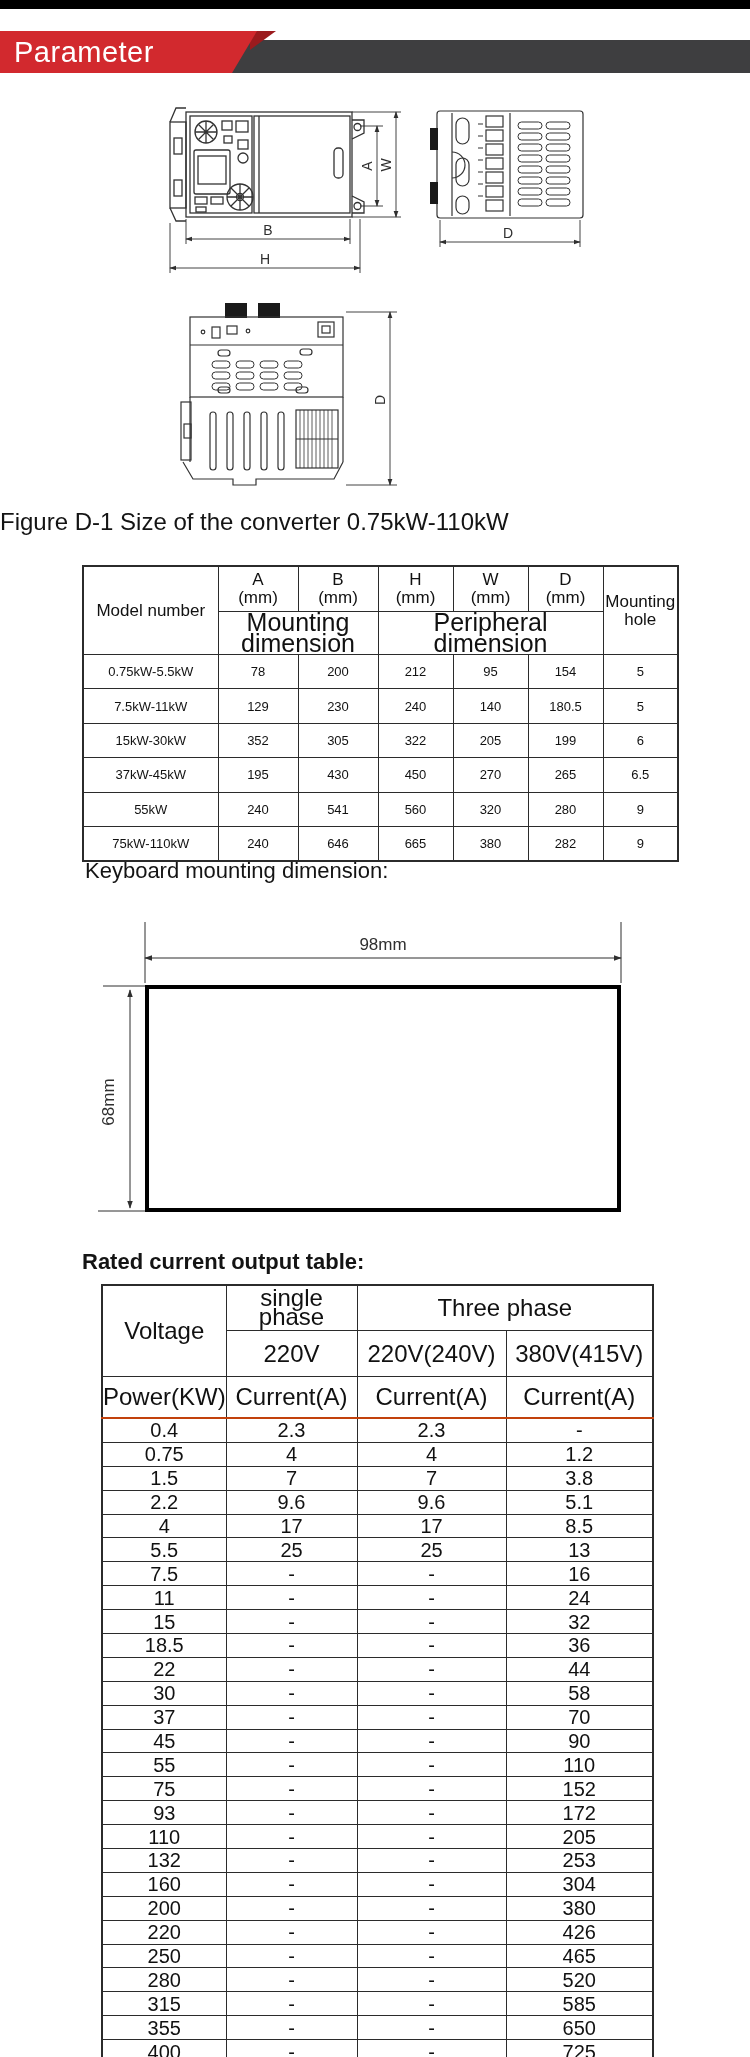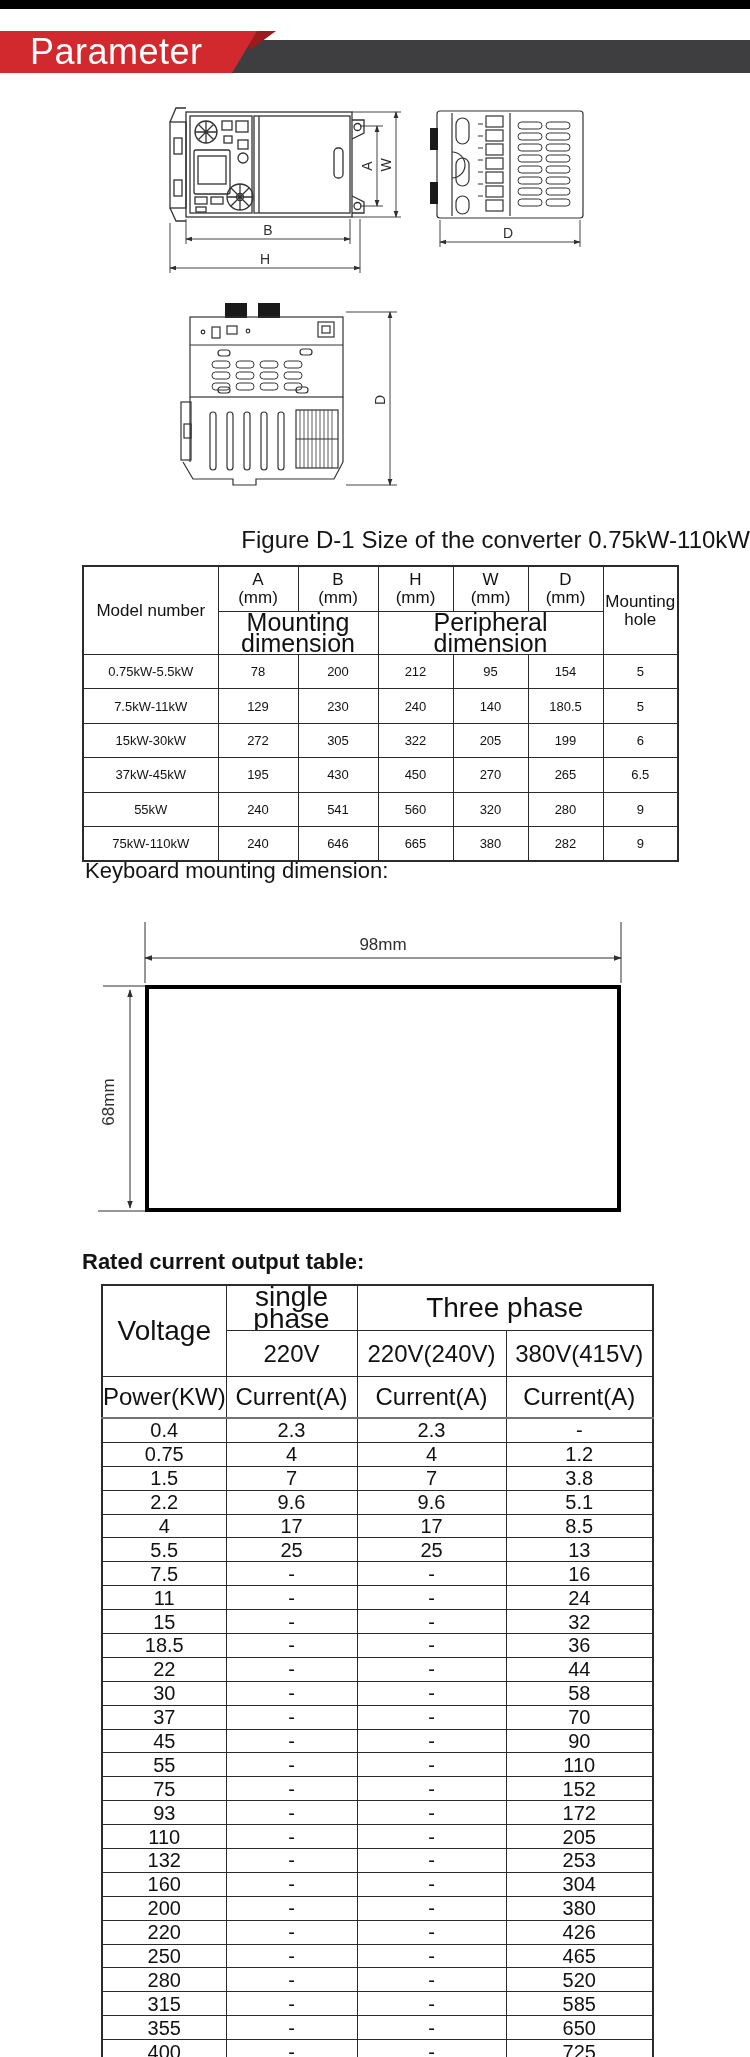--- a/index.html
+++ b/index.html
@@ -5,40 +5,40 @@
   html,body{margin:0;padding:0;background:#fff;}
   #page{position:relative;width:750px;height:2057px;background:#fff;overflow:hidden;
         font-family:"Liberation Sans",sans-serif;color:#111;}
   .abs{position:absolute;}
   
   #topbar{left:0;top:0;width:750px;height:9px;background:#000;}
   #graybar{left:230px;top:40px;width:520px;height:33px;background:#3e3e40;}
   #fold{left:250px;top:31px;width:0;height:0;border-top:19px solid #9b1b1e;border-right:26px solid transparent;}
   #redbanner{left:0;top:31px;width:258px;height:42px;background:#d2292e;
              clip-path:polygon(0 0,257px 0,232px 42px,0 42px);}
-  #redbanner .t{display:block;padding-left:30px;line-height:42px;font-size:36px;color:#fff;letter-spacing:.5px;}
+  #redbanner .t{display:block;padding-left:14px;line-height:42px;font-size:29px;color:#fff;letter-spacing:.5px;}
   
-  .caption{left:0;top:526px;width:750px;text-align:right;font-size:24px;font-weight:500;color:#141414;}
+  .caption{left:0;top:508px;width:750px;text-align:left;font-size:24px;font-weight:500;color:#141414;}
   .h2{left:85px;top:858px;font-size:22px;font-weight:500;color:#141414;}
   .h3{left:82px;top:1249px;font-size:22px;font-weight:700;color:#141414;}
   
   table{border-collapse:collapse;table-layout:fixed;}
   td,th{border:1.5px solid #2b2b2b;text-align:center;vertical-align:middle;padding:0;font-weight:normal;color:#111;overflow:hidden;}
   #t1{left:82px;top:565px;width:595px;border:2.5px solid #2b2b2b;}
   #t1 .model{font-size:26px;line-height:1.0;}
   #t1 .r1 th{height:44px;font-size:17px;line-height:1.05;}
   #t1 .r2 th{height:42px;font-size:25px;line-height:.84;}
   #t1 .hole{font-size:16px;line-height:.95;}
   #t1 tbody td{height:33.4px;font-size:13px;margin-left:45px;}
   #t2{left:101px;top:1284px;width:551px;border:2.5px solid #2b2b2b;}
-  #t2 .hr1 th{height:44px;font-size:28px;}
+  #t2 .hr1 th{height:44px;font-size:24px;}
   #t2 .volt{font-size:24px;}
   #t2 .sp{line-height:.78;font-size:24px;}
   #t2 .hr2 th{height:45px;font-size:24px;}
-  #t2 .hr3 th{height:40px;font-size:24px;border-bottom:2px solid #737373;}
+  #t2 .hr3 th{height:40px;font-size:24px;border-bottom:2px solid #c2410c;}
   #t2 tbody td{height:22.9px;font-size:20px;line-height:1;}
   svg text{font-family:"Liberation Sans",sans-serif;fill:#2f2f2f;}
 </style>
 </head>
 <body>
 
 <div id="page">
 
   <div id="topbar" class="abs"></div>
   <div id="graybar" class="abs"></div>
@@ -243,21 +243,21 @@
           <td>7.5kW-11kW</td>
           <td>129</td>
           <td>230</td>
           <td>240</td>
           <td>140</td>
           <td>180.5</td>
           <td>5</td>
         </tr>
         <tr>
           <td>15kW-30kW</td>
-          <td>272</td>
+          <td>352</td>
           <td>305</td>
           <td>322</td>
           <td>205</td>
           <td>199</td>
           <td>6</td>
         </tr>
         <tr>
           <td>37kW-45kW</td>
           <td>195</td>
           <td>430</td>

